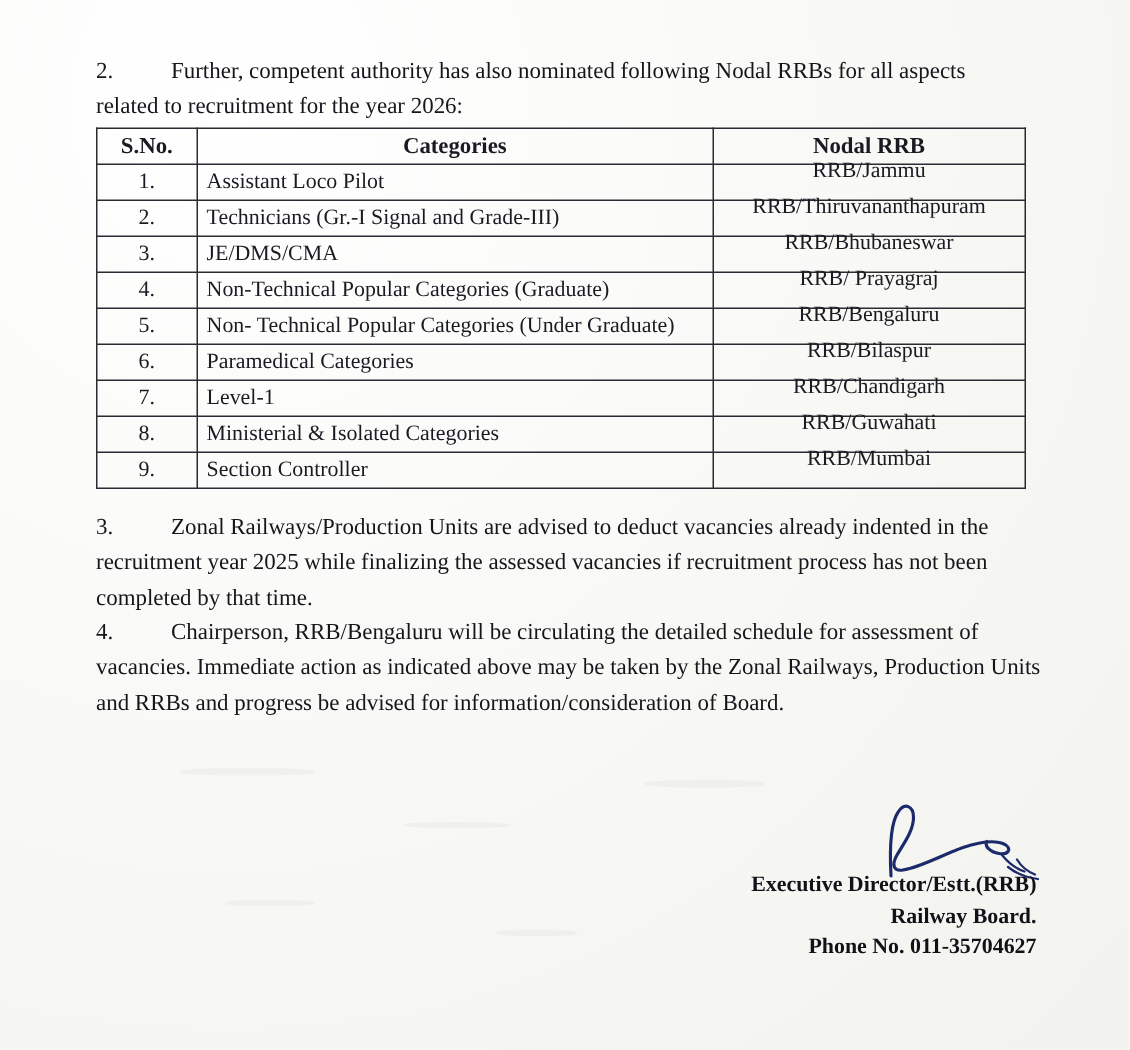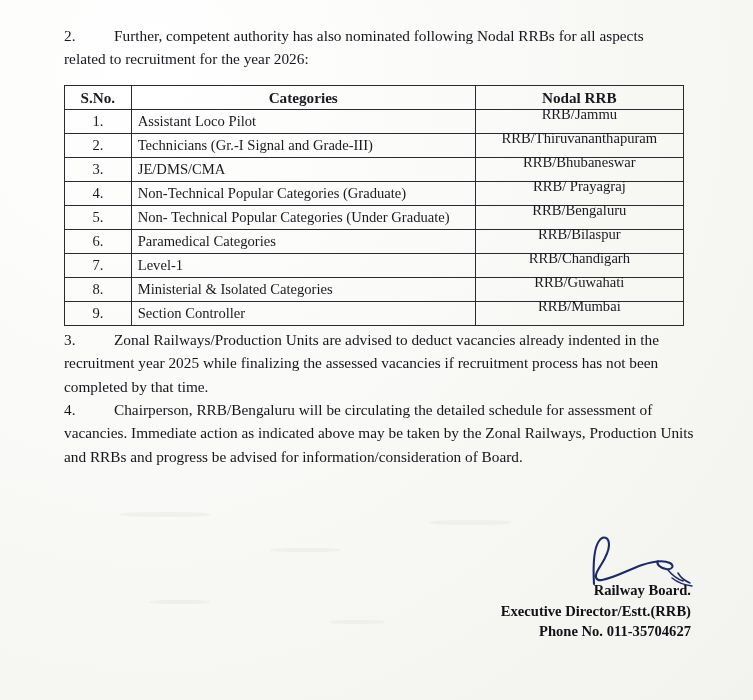--- a/index.html
+++ b/index.html
@@ -21,20 +21,21 @@
     height: 700px;
     background:
       radial-gradient(ellipse at 20% 10%, #ffffff 0%, #f7f7f4 60%, #f2f2ee 100%);
   }
   .para {
     position: absolute;
     font-size: 15.3px;
     line-height: 1.52;
     color: #15151c;
     text-align: left;
+    margin-top: 12px;
   }
   .para .num {
     display: inline-block;
     width: 50px;
   }
   
   #para2 {
     left: 64px;
     top: 24px;
     width: 620px;
@@ -203,18 +204,18 @@
   <div class="para" id="para4">
     <span class="num">4.</span><span>Chairperson, RRB/Bengaluru will be circulating the detailed schedule for assessment of vacancies. Immediate action as indicated above may be taken by the Zonal Railways, Production Units and RRBs and progress be advised for information/consideration of Board.</span>
   </div>
 
   <svg class="sig-scribble" viewBox="0 0 130 60">
     <path d="M14,52 C13,34 14,16 19,9 C23,3 29,5 29,13 C29,22 22,31 18,38 C14,45 16,49 22,48 C34,46 48,38 62,33 C74,29 84,28 90,31 C95,34 92,38 86,37 C80,36 76,32 78,29" fill="none" stroke="#1b2a6b" stroke-width="2.1" stroke-linecap="round"></path>
     <path d="M88,38 C92,43 97,47 103,49 M98,41 C101,46 105,49 110,51 M92,46 C97,50 104,53 112,54" fill="none" stroke="#1b2a6b" stroke-width="1.5" stroke-linecap="round"></path>
   </svg>
 
   <div class="sig-block">
+    <div>Executive Director/Estt.(RRB)</div>
     <div>Railway Board.</div>
-    <div>Executive Director/Estt.(RRB)</div>
     <div>Phone No. 011-35704627</div>
   </div>
 
 </div>
 
 </body></html>

